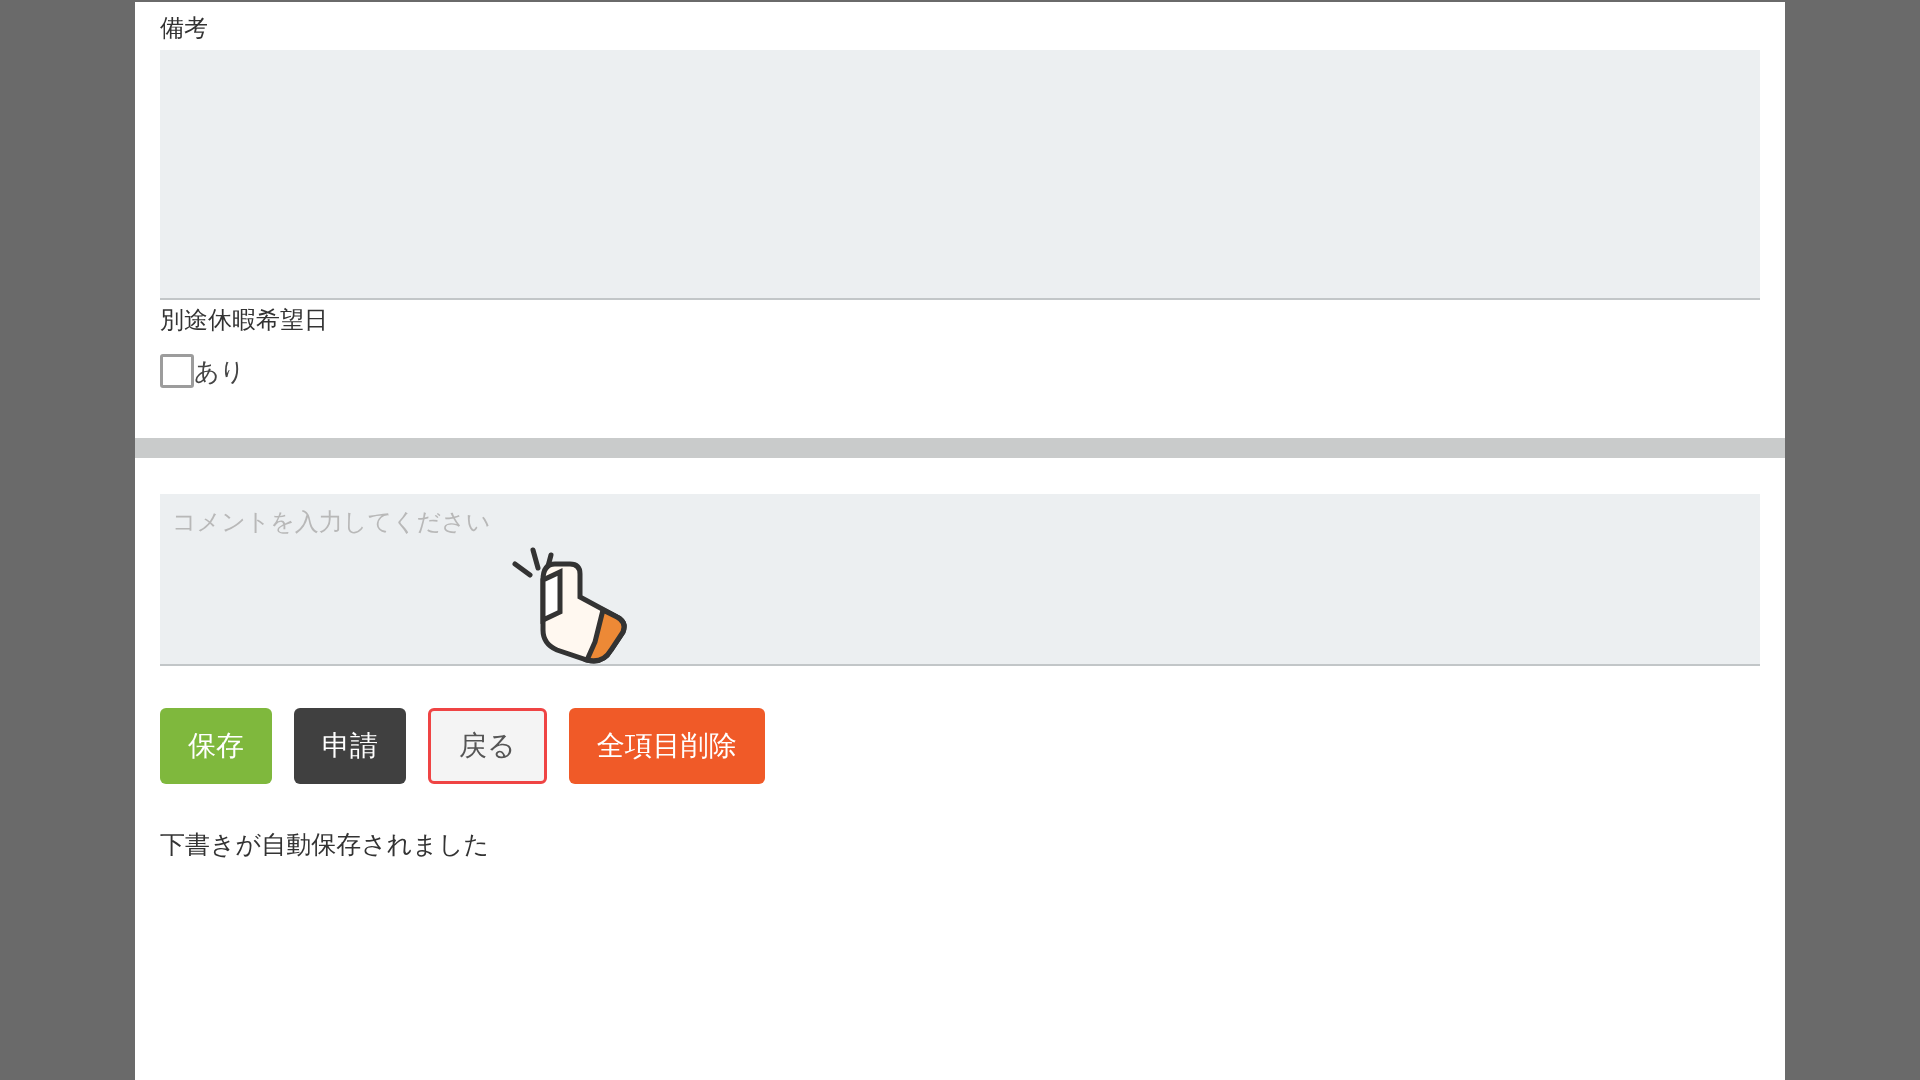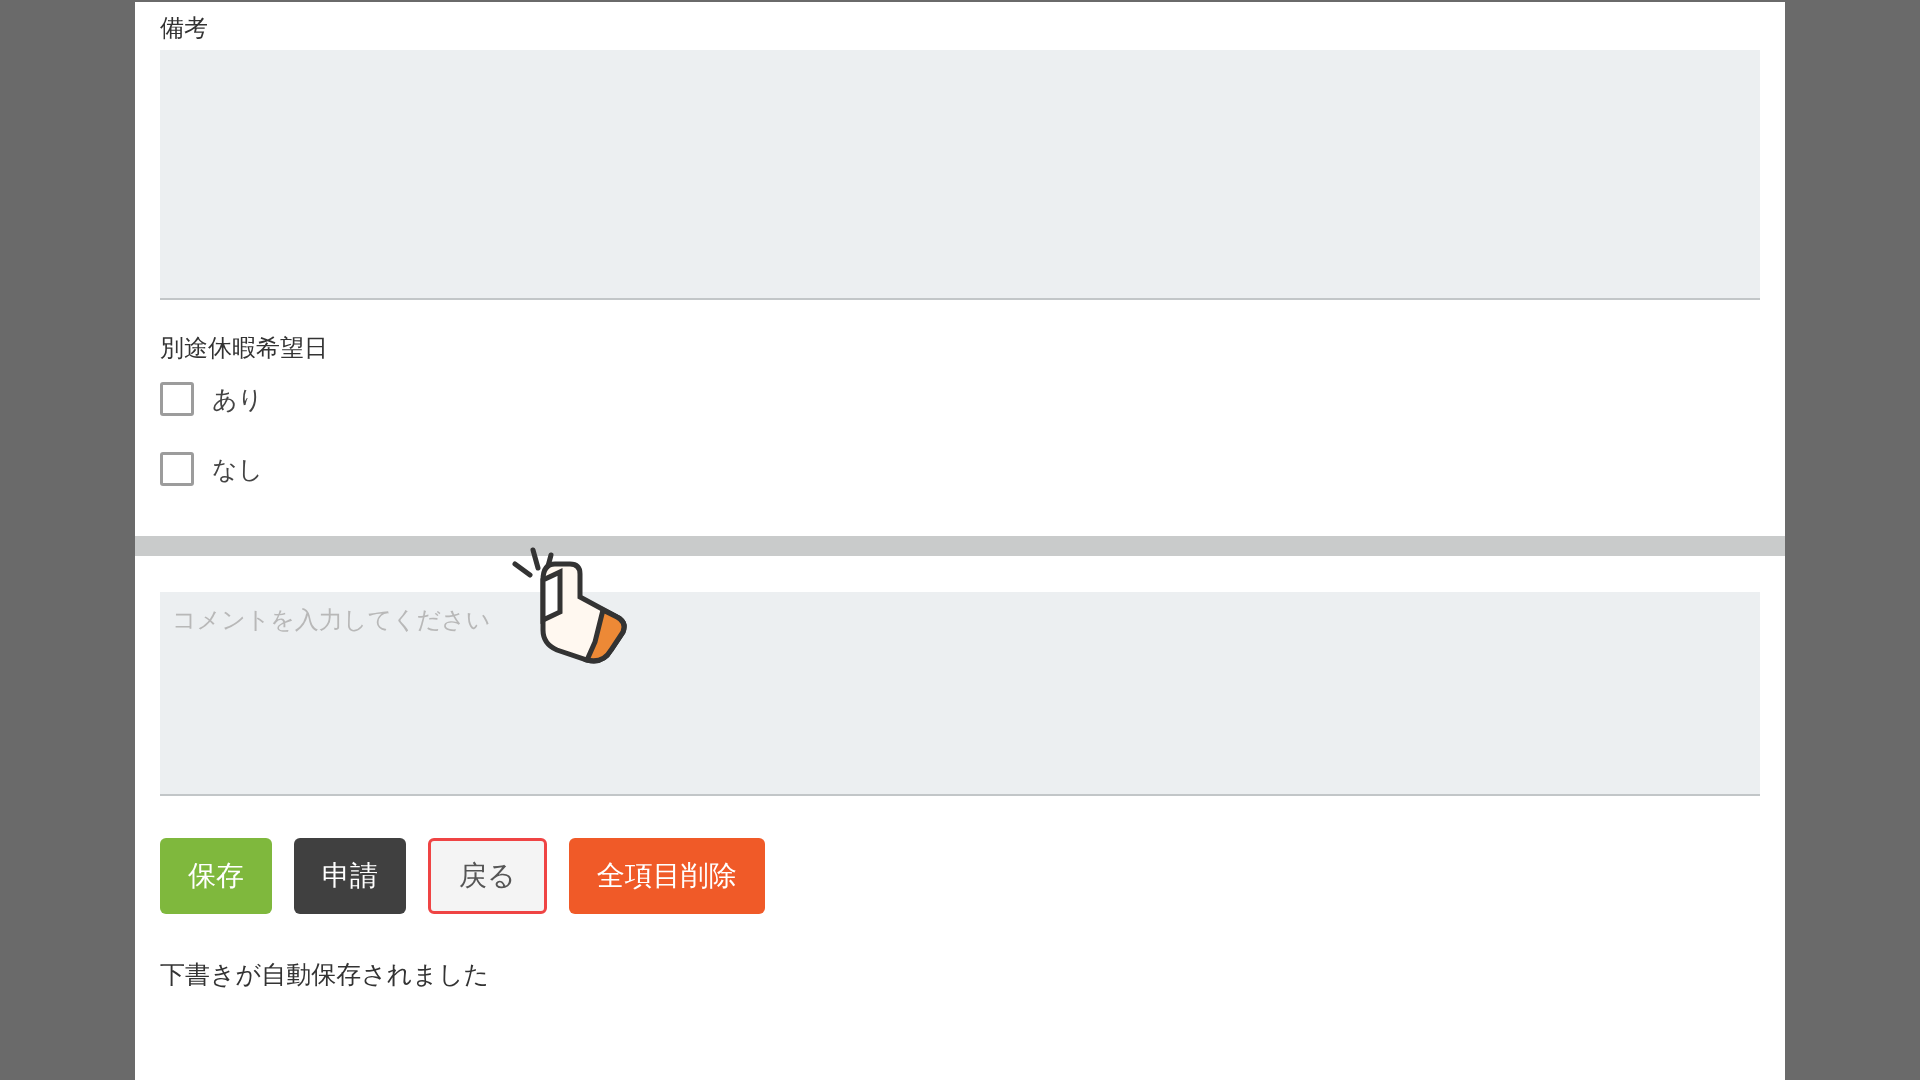--- a/index.html
+++ b/index.html
@@ -35,37 +35,35 @@
       border-bottom: 2px solid #c2c6c8;
       resize: none;
       font-size: 22px;
       padding: 12px;
       font-family: inherit;
     }
     .textarea-remarks {
       height: 250px;
     }
     .textarea-comment {
-      height: 204px;
+      height: 172px;
       color: #333;
     }
     .textarea-comment::placeholder {
       color: #b8b8b8;
       font-size: 24px;
     }
     .section-spacing {
-      margin-top: 28px;
     }
     .checkbox-group {
       margin-top: 18px;
     }
     .checkbox-row {
       display: flex;
       align-items: center;
-      gap: 18px;
       margin-bottom: 36px;
     }
     .checkbox-box {
       width: 34px;
       height: 34px;
       border: 3px solid #9c9c9c;
       border-radius: 3px;
       cursor: pointer;
       background: #fff;
     }
@@ -129,24 +127,20 @@
   <div class="field-label">備考</div>
   <textarea class="textarea-box textarea-remarks" style=""></textarea>
 
   <div class="section-spacing">
     <div class="field-label">別途休暇希望日</div>
     <div class="checkbox-group">
       <div class="checkbox-row">
         <div class="checkbox-box"></div>
         <span class="checkbox-label">あり</span>
       </div>
-      <div class="checkbox-row">
-        <div class="checkbox-box"></div>
-        <span class="checkbox-label">なし</span>
-      </div>
     </div>
   </div>
 
   <div class="divider"></div>
 
   <textarea class="textarea-box textarea-comment" placeholder="コメントを入力してください" style=""></textarea>
 
   <div class="button-row">
     <button class="btn btn-save">保存</button>
     <button class="btn btn-apply">申請</button>

